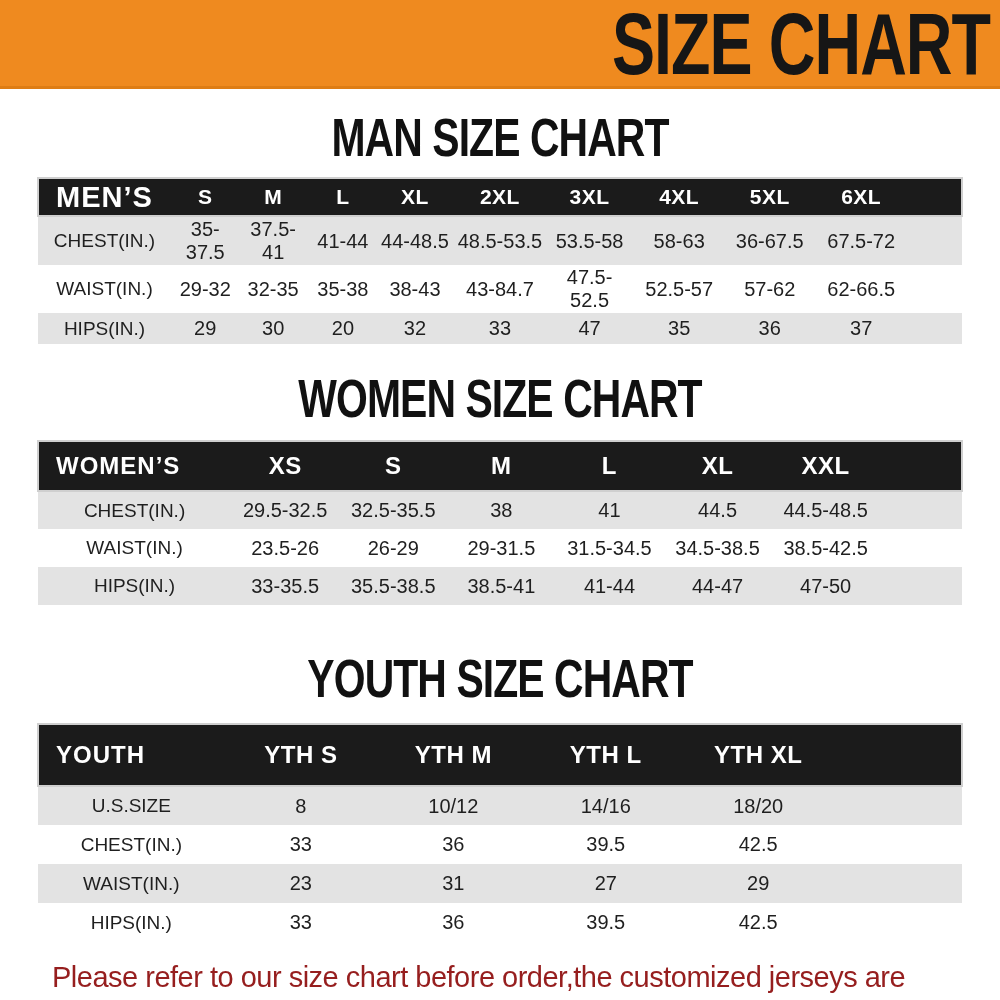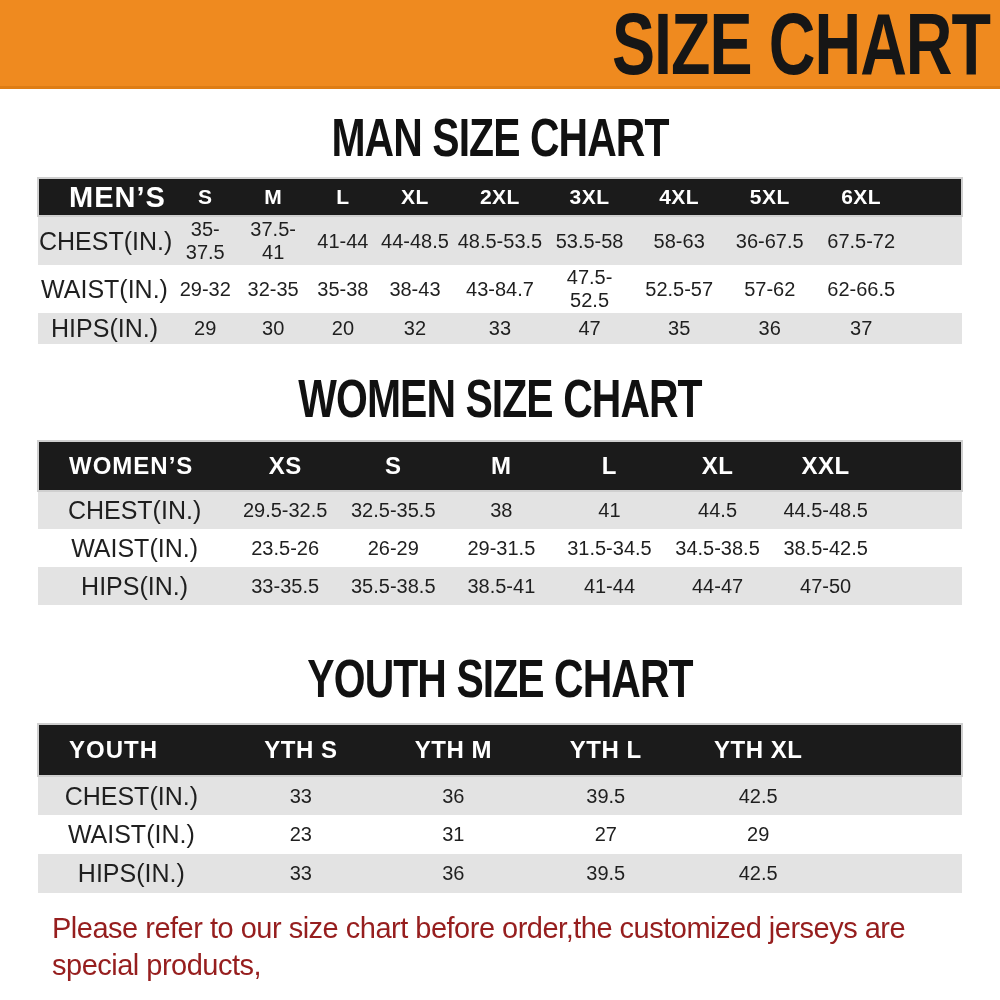--- a/index.html
+++ b/index.html
@@ -41,38 +41,38 @@
   thead th {
     background: var(--bar-bg, #1B1B1B);
     color: var(--bar-text, #ffffff);
     font-weight: bold; text-align: center;
     border-top: 2px solid #cfcfcf; border-bottom: 2px solid #cfcfcf;
     font-size: 21px; letter-spacing: 0.5px;
   }
   thead th:first-child { border-left: 2px solid #cfcfcf; }
   thead th:last-child  { border-right: 2px solid #cfcfcf; }
   th.bar-label {
-    text-align: left; padding-left: 30px;
+    text-align: left; padding-left: 17px;
     font-size: 29px; letter-spacing: 1px;
   }
   .tbl-men   thead tr { height: 38px; }
   .tbl-women thead tr { height: 50px; border-radius: 25px; }
   .tbl-women thead th, .tbl-youth thead th { font-size: 24px; }
-  .tbl-youth thead tr { height: 52px; }
+  .tbl-youth thead tr { height: 62px; }
 
   tbody td {
     text-align: center; vertical-align: middle;
     font-size: 20px; color: var(--cell-text, #1F1F1F);
   }
   tbody tr:nth-child(odd) { background: var(--row-alt, #E3E3E3); }
   tbody tr:nth-child(even){ background: #ffffff; }
   .tbl-men   tbody tr { height: 31px; }
   .tbl-women tbody tr { height: 38px; }
   .tbl-youth tbody tr { height: 39px; }
-  td.row-label { font-size: 25px; }
+  td.row-label { font-size: 19px; }
 
   .footer-note {
     margin-top: 17px; padding-left: 52px; padding-right: 30px;
     color: var(--footer-red, #961E1E);
     font-size: 29px; line-height: 37px; letter-spacing: -0.5px;
   }
 </style>
 </head>
 <body>
 
@@ -229,20 +229,28 @@
       <th class="bar-label">YOUTH</th>
       <th>YTH S</th>
       <th>YTH M</th>
       <th>YTH L</th>
       <th>YTH XL</th>
       <th></th>
     </tr>
   </thead>
   <tbody>
     <tr>
+      <td class="row-label">U.S.SIZE</td>
+      <td>8</td>
+      <td>10/12</td>
+      <td>14/16</td>
+      <td>18/20</td>
+      <td></td>
+    </tr>
+    <tr>
       <td class="row-label">CHEST(IN.)</td>
       <td>33</td>
       <td>36</td>
       <td>39.5</td>
       <td>42.5</td>
       <td></td>
     </tr>
     <tr>
       <td class="row-label">WAIST(IN.)</td>
       <td>23</td>

